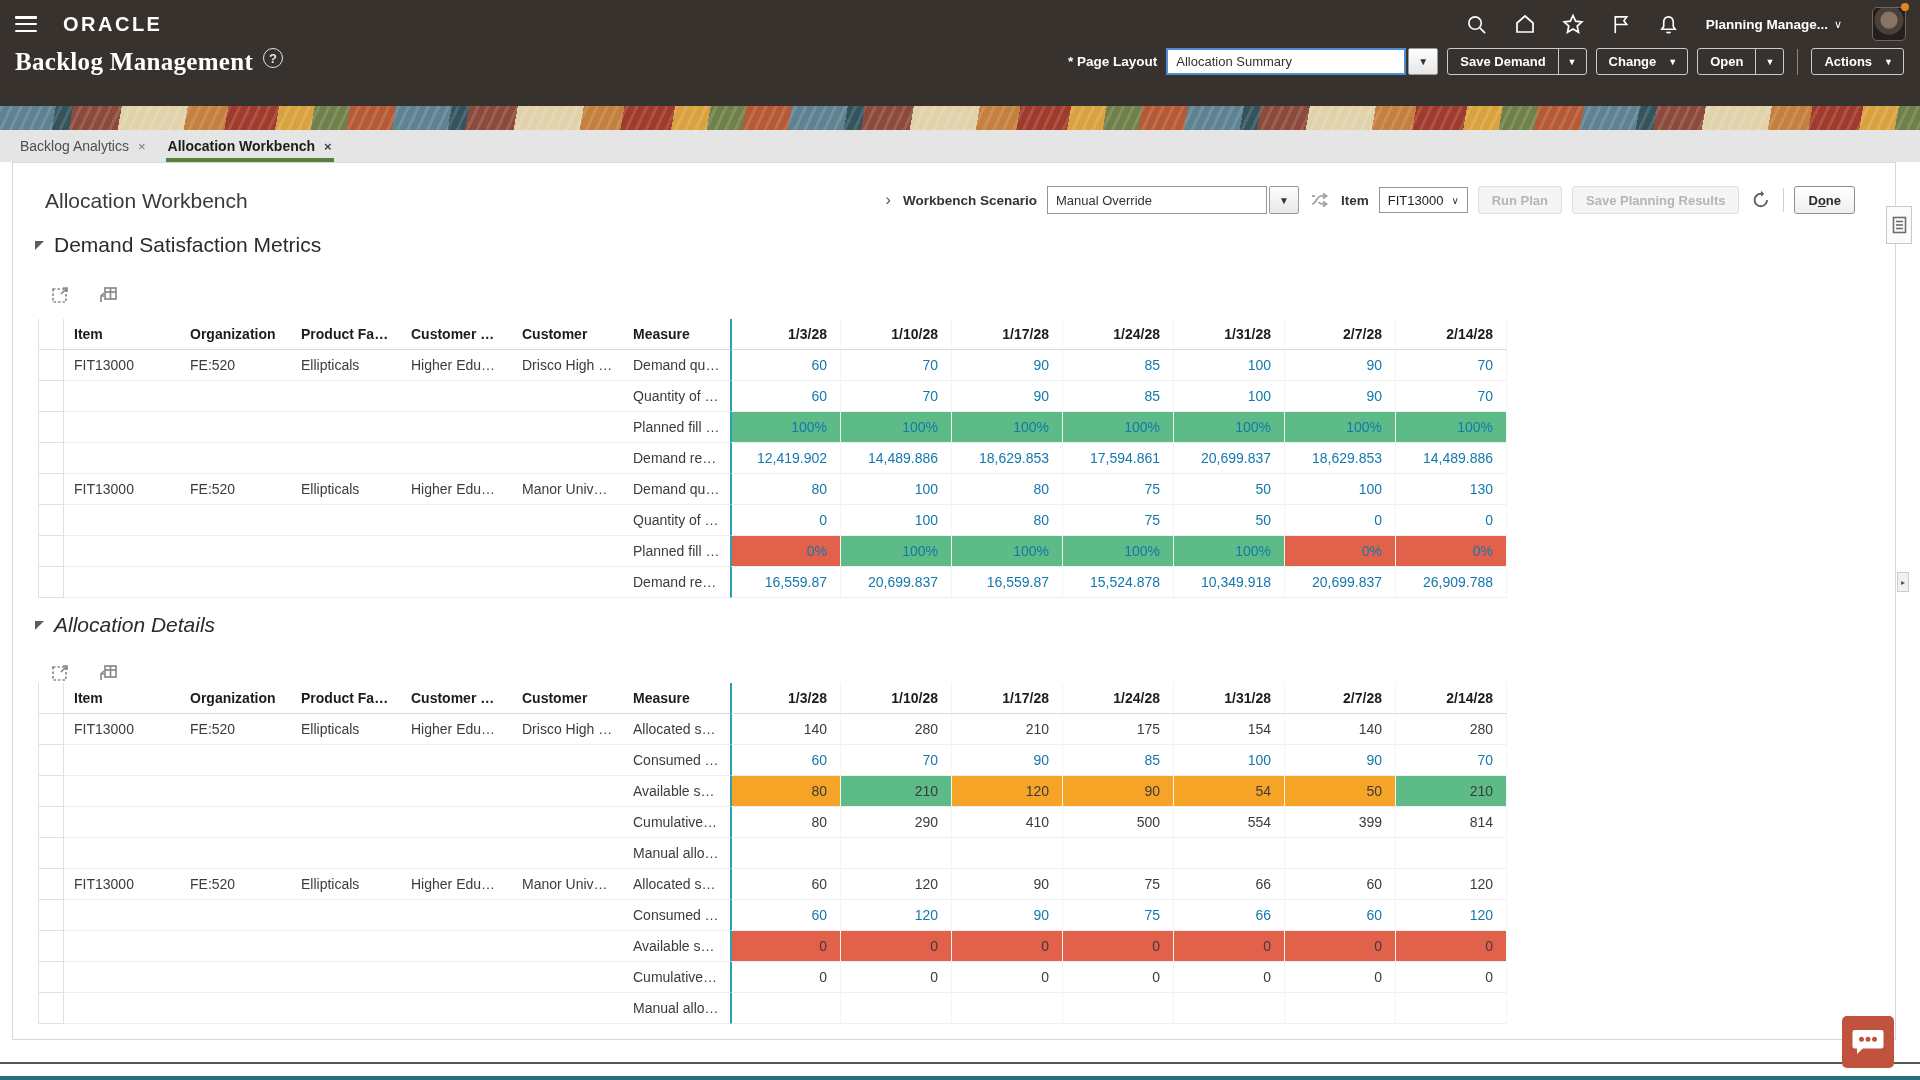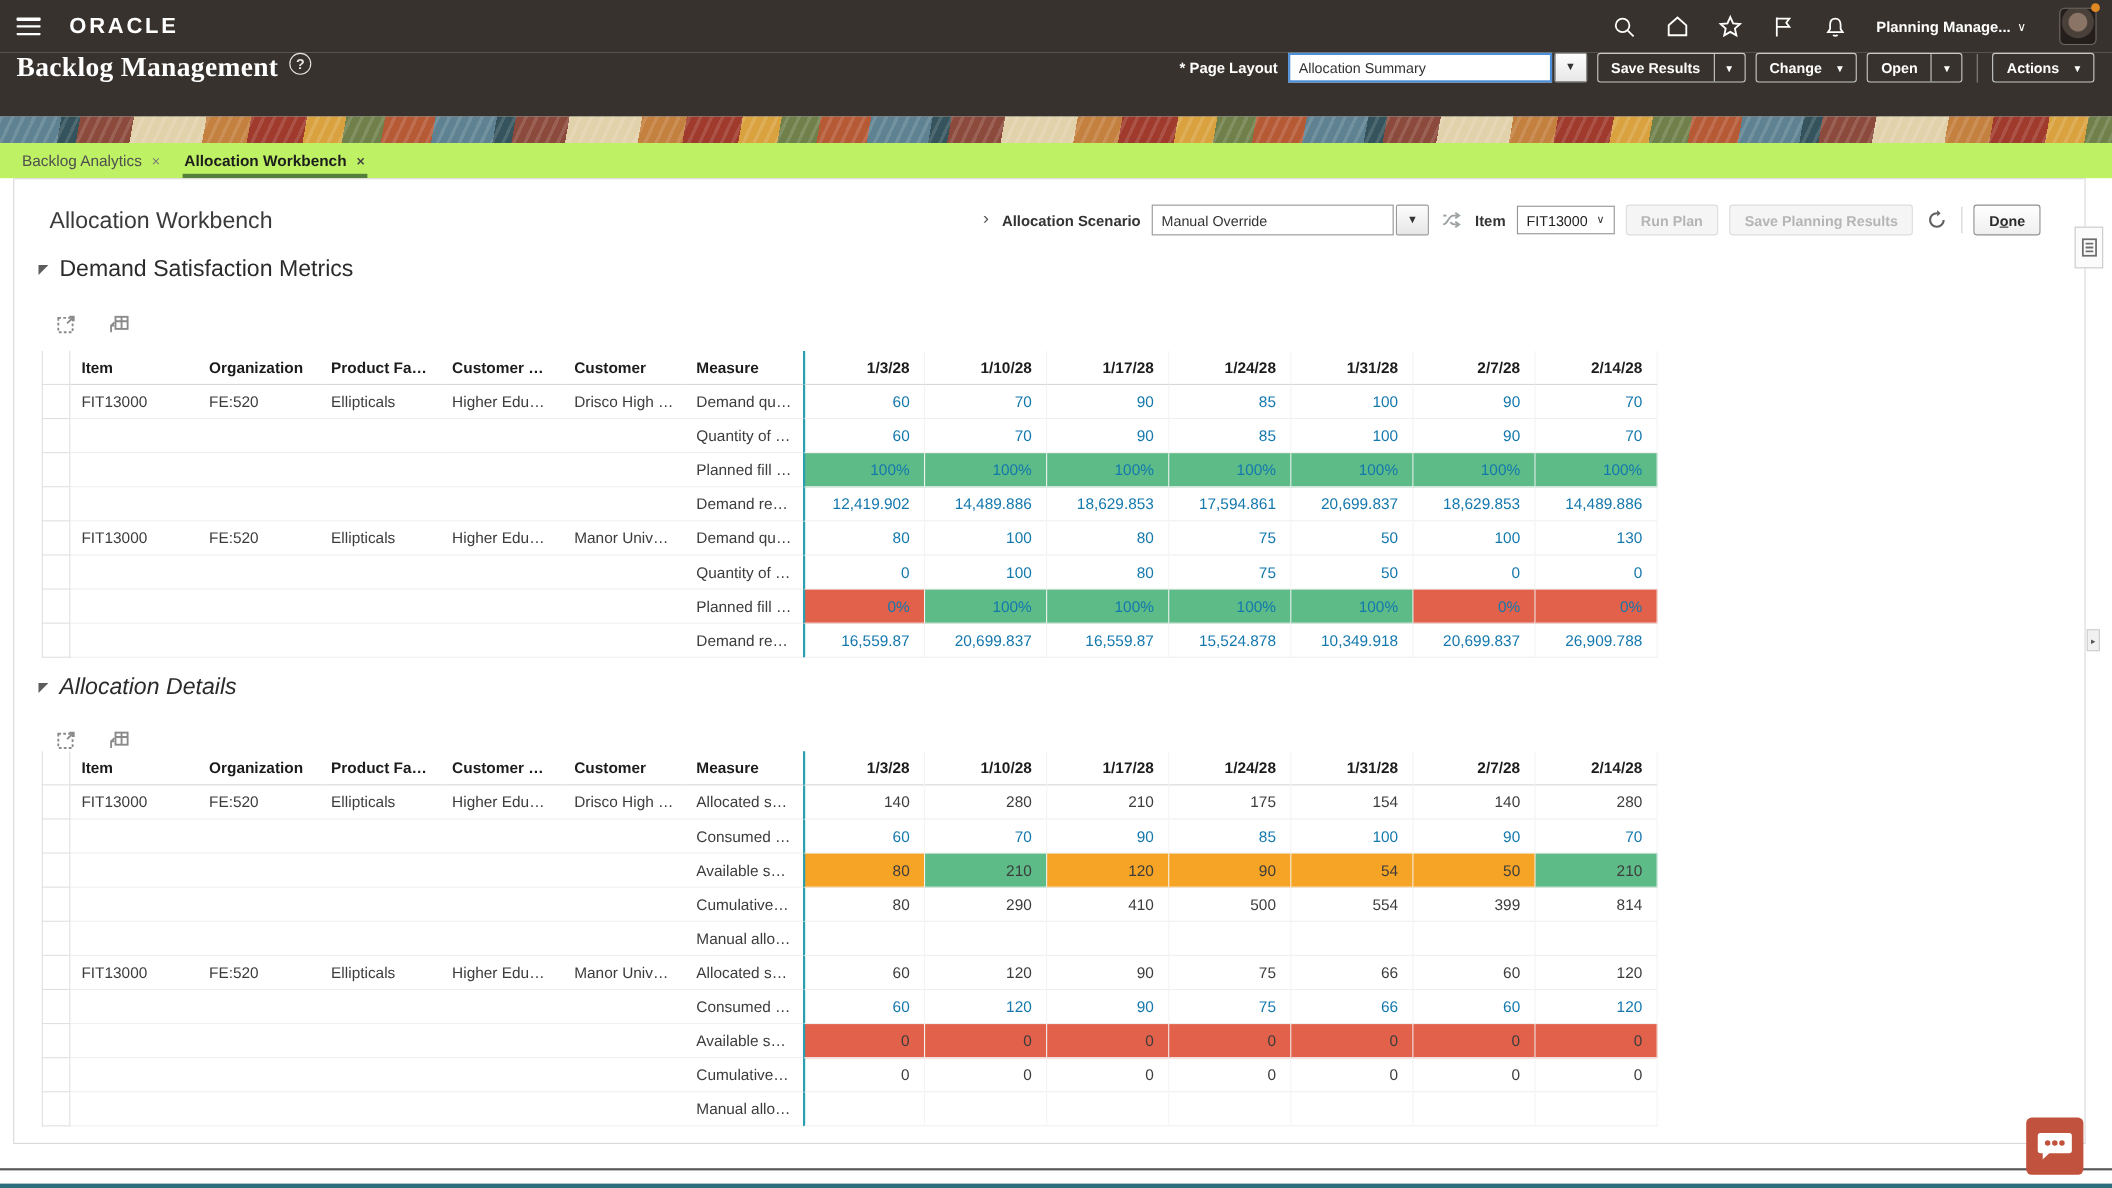--- a/index.html
+++ b/index.html
@@ -42,21 +42,21 @@
   .dk-btn .incar { padding-right:10px; font-size:9px; }
   .vdiv-dark { width:1px; height:26px; background:#8a857f; margin:0 4px; }
   
   .banner-pattern { position:absolute; left:0; top:106px; width:1920px; height:24px;
     background:
       repeating-linear-gradient(115deg, rgba(255,255,255,.13) 0 3px, rgba(0,0,0,0) 3px 9px),
       repeating-linear-gradient(100deg,
         #5E8291 0 55px, #35535C 55px 72px, #8C4A3C 72px 120px, #E2D2AC 120px 185px,
         #C4803E 185px 225px, #A03A2C 225px 275px, #D9A23F 275px 310px, #70804B 310px 345px, #B65A35 345px 390px); }
   
-  .tabbar { position:absolute; left:0; top:130px; width:1920px; height:32px; background:#bef264;
+  .tabbar { position:absolute; left:0; top:130px; width:1920px; height:32px; background:#e5e5e5;
     display:flex; align-items:center; }
   .tab { display:flex; align-items:center; gap:9px; margin-left:18px; height:32px; position:relative;
     font-size:14px; color:#4f4f4f; cursor:pointer; padding:0 2px; }
   .tab .x { color:#7a7a7a; font-size:13px; }
   .tab.active { font-weight:bold; color:#1c1c1c; }
   .tab.active .x { color:#444; }
   .tab.active::after { content:""; position:absolute; left:0; right:0; bottom:0; height:4px; background:#55803C; }
   
   .card { position:absolute; left:12px; top:162px; width:1884px; height:878px; background:#fff;
     border:1px solid #d8d8d8; }
@@ -171,21 +171,21 @@
   <div class="layout-controls">
     <div class="pl-label">
       <span>*</span>
       <span>Page Layout</span>
     </div>
     <input class="pl-input" readonly="" value="Allocation Summary" style="">
     <div class="caret-btn" style="margin-left:-7px;">
       <span>▼</span>
     </div>
     <div class="dk-btn">
-      <span class="lbl">Save Results</span>
+      <span class="lbl">Save Demand</span>
       <span class="split">▼</span>
     </div>
     <div class="dk-btn">
       <span class="lbl">Change</span>
       <span class="incar">▼</span>
     </div>
     <div class="dk-btn">
       <span class="lbl">Open</span>
       <span class="split">▼</span>
     </div>
@@ -208,21 +208,21 @@
     <span>Allocation Workbench</span>
     <span class="x">×</span>
   </div>
 </div>
 
 <div class="card">
   <div class="wb-title">Allocation Workbench</div>
 
   <div class="wb-controls">
     <span class="disc-arrow">›</span>
-    <span class="wb-lbl">Allocation Scenario</span>
+    <span class="wb-lbl">Workbench Scenario</span>
     <div class="combo">
       <input readonly="" value="Manual Override" style="">
       <div class="caret-btn">
         <span>▼</span>
       </div>
     </div>
     <div class="gico">
       <svg width="20" height="20" viewBox="0 0 20 20">
           <path d="M2 14 C6 14 7 6 11 6 L15 6"></path>
           <path d="M13 3.5 L16.5 6 L13 8.5"></path>

